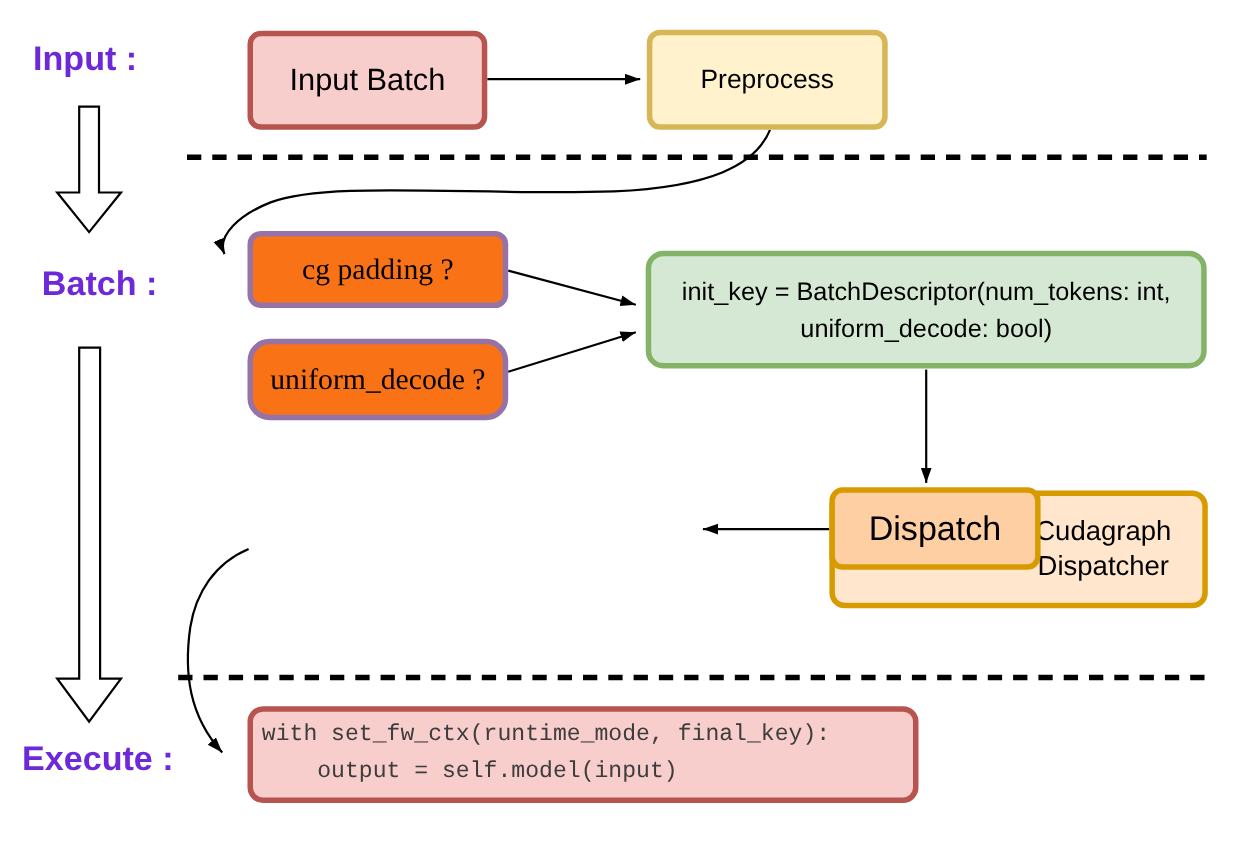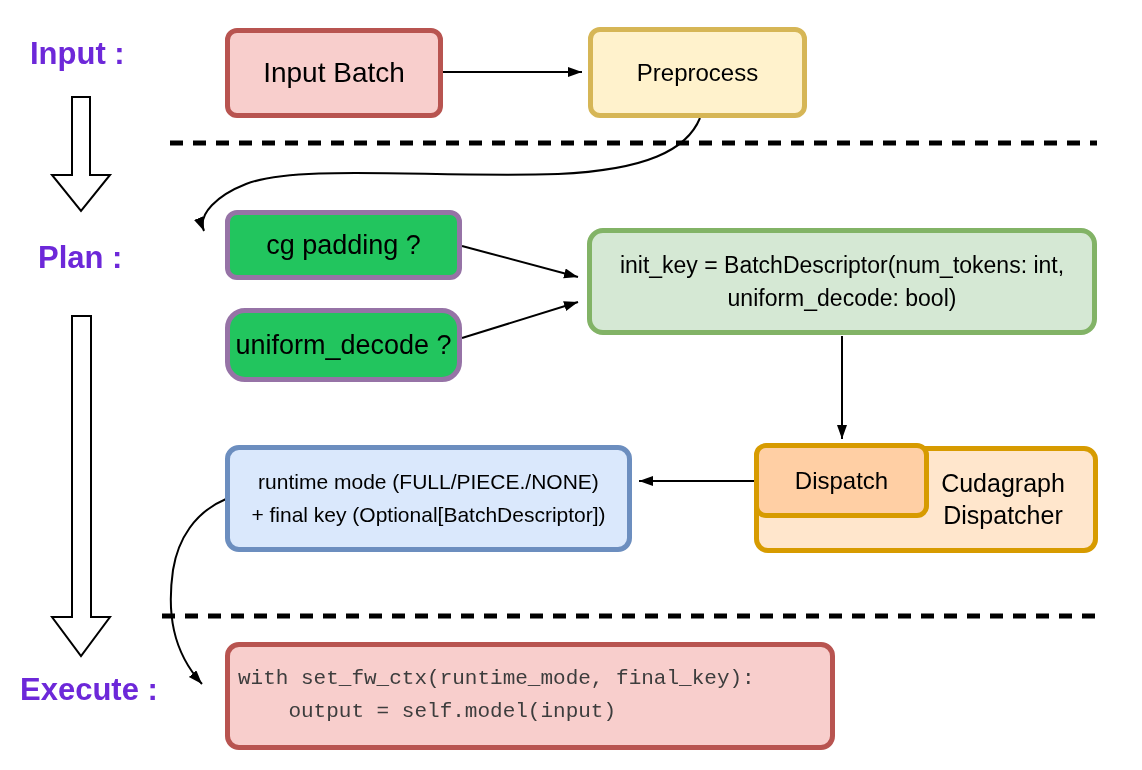--- a/index.html
+++ b/index.html
@@ -30,37 +30,37 @@
     align-items:center;
     justify-content:center;
     text-align:center;
     border:5px solid #0ea5e9;
     color:#000;
     z-index:2;
     white-space:nowrap;
   }
   .node-red    { background:#f8cecc; border-color:#b85450; }
   .node-yellow { background:#fff2cc; border-color:#d6b656; }
-  .node-purple { background:#22c55e; border-color:#9673a6; }
+  .node-purple { background:#f97316; border-color:#9673a6;font-family:Liberation Serif, serif; }
   .node-green  { background:#d5e8d4; border-color:#82b366; }
   .node-blue   { background:#dae8fc; border-color:#6c8ebf; }
   .node-orange-outer { background:#ffe6cc; border-color:#d79b00; }
   .node-orange-inner { background:#ffcfa4; border-color:#d79b00; }
 
   #node-input-batch { left:225px; top:28px;  width:218px; height:90px;  border-radius:12px; font-size:28px; }
   #node-preprocess  { left:588px; top:27px;  width:219px; height:91px;  border-radius:12px; font-size:24px; }
   #node-cg-padding  { left:225px; top:210px; width:237px; height:70px;  border-radius:12px; font-size:27px; }
   #node-uniform-decode { left:225px; top:308px; width:237px; height:74px; border-radius:20px; font-size:27px; }
   #node-init-key    { left:587px; top:228px; width:510px; height:107px; border-radius:16px; font-size:23px; line-height:1.43; }
   #node-dispatcher  { left:754px; top:446px; width:344px; height:107px; border-radius:14px;
                       flex-direction:row; justify-content:flex-end; z-index:2; }
   #dispatcher-title { width:170px; margin-right:5px; font-size:25px; line-height:1.25; white-space:normal; text-align:center; }
-  #node-dispatch    { left:754px; top:443px; width:175px; height:75px; border-radius:12px; font-size:24px; z-index:3; }
+  #node-dispatch    { left:754px; top:443px; width:192px; height:75px; border-radius:12px; font-size:31px; z-index:3; }
   #node-runtime     { left:225px; top:445px; width:407px; height:107px; border-radius:14px; font-size:21px; line-height:1.55; }
-  #node-code        { left:225px; top:642px; width:610px; height:108px; border-radius:14px;
+  #node-code        { left:225px; top:642px; width:610px; height:88px; border-radius:14px;
                       font-family:"Liberation Mono","DejaVu Sans Mono",monospace;
                       font-size:21px; line-height:1.55; color:#3d3d3d;
                       align-items:flex-start; padding-left:8px; text-align:left; }
   .pre { white-space:pre; }
 
   #lbl-input   { left:30px; top:36px; }
   #lbl-plan    { left:38px; top:240px; }
   #lbl-execute { left:20px; top:672px; }
 </style>
 </head>
@@ -84,21 +84,21 @@
     <path d="M443,72 L582,72" fill="none" stroke="#000" stroke-width="2" marker-end="url(#arrow)"></path>
     <path d="M700,118 C687,150 646,170 558,174 C432,178 298,164 246,184 C218,195 197,214 204,231" fill="none" stroke="#000" stroke-width="2" marker-end="url(#arrow)"></path>
     <path d="M462,246 L578,277" fill="none" stroke="#000" stroke-width="2" marker-end="url(#arrow)"></path>
     <path d="M462,338 L578,302" fill="none" stroke="#000" stroke-width="2" marker-end="url(#arrow)"></path>
     <path d="M842,336 L842,439" fill="none" stroke="#000" stroke-width="2" marker-end="url(#arrow)"></path>
     <path d="M754,481 L639,481" fill="none" stroke="#000" stroke-width="2" marker-end="url(#arrow)"></path>
     <path d="M226,499 C195,512 178,539 173,570 C167,612 172,651 202,684" fill="none" stroke="#000" stroke-width="2" marker-end="url(#arrow)"></path>
   </svg>
 
   <div class="section-label" id="lbl-input">Input :</div>
-  <div class="section-label" id="lbl-plan">Plan :</div>
+  <div class="section-label" id="lbl-plan">Batch :</div>
   <div class="section-label" id="lbl-execute">Execute :</div>
 
   <div class="node node-red" id="node-input-batch">Input Batch</div>
 
   <div class="node node-yellow" id="node-preprocess">Preprocess</div>
 
   <div class="node node-purple" id="node-cg-padding">cg padding ?</div>
 
   <div class="node node-purple" id="node-uniform-decode">uniform_decode ?</div>
 
@@ -106,23 +106,19 @@
     <span>init_key = BatchDescriptor(num_tokens: int,</span>
     <span>uniform_decode: bool)</span>
   </div>
 
   <div class="node node-orange-outer" id="node-dispatcher">
     <span id="dispatcher-title">Cudagraph Dispatcher</span>
   </div>
 
   <div class="node node-orange-inner" id="node-dispatch">Dispatch</div>
 
-  <div class="node node-blue" id="node-runtime">
-    <span>runtime mode (FULL/PIECE./NONE)</span>
-    <span>+ final key (Optional[BatchDescriptor])</span>
-  </div>
 
   <div class="node node-red" id="node-code">
     <span class="pre">with set_fw_ctx(runtime_mode, final_key):</span>
     <span class="pre">    output = self.model(input)</span>
   </div>
 
 </div>
 
 </body></html>

